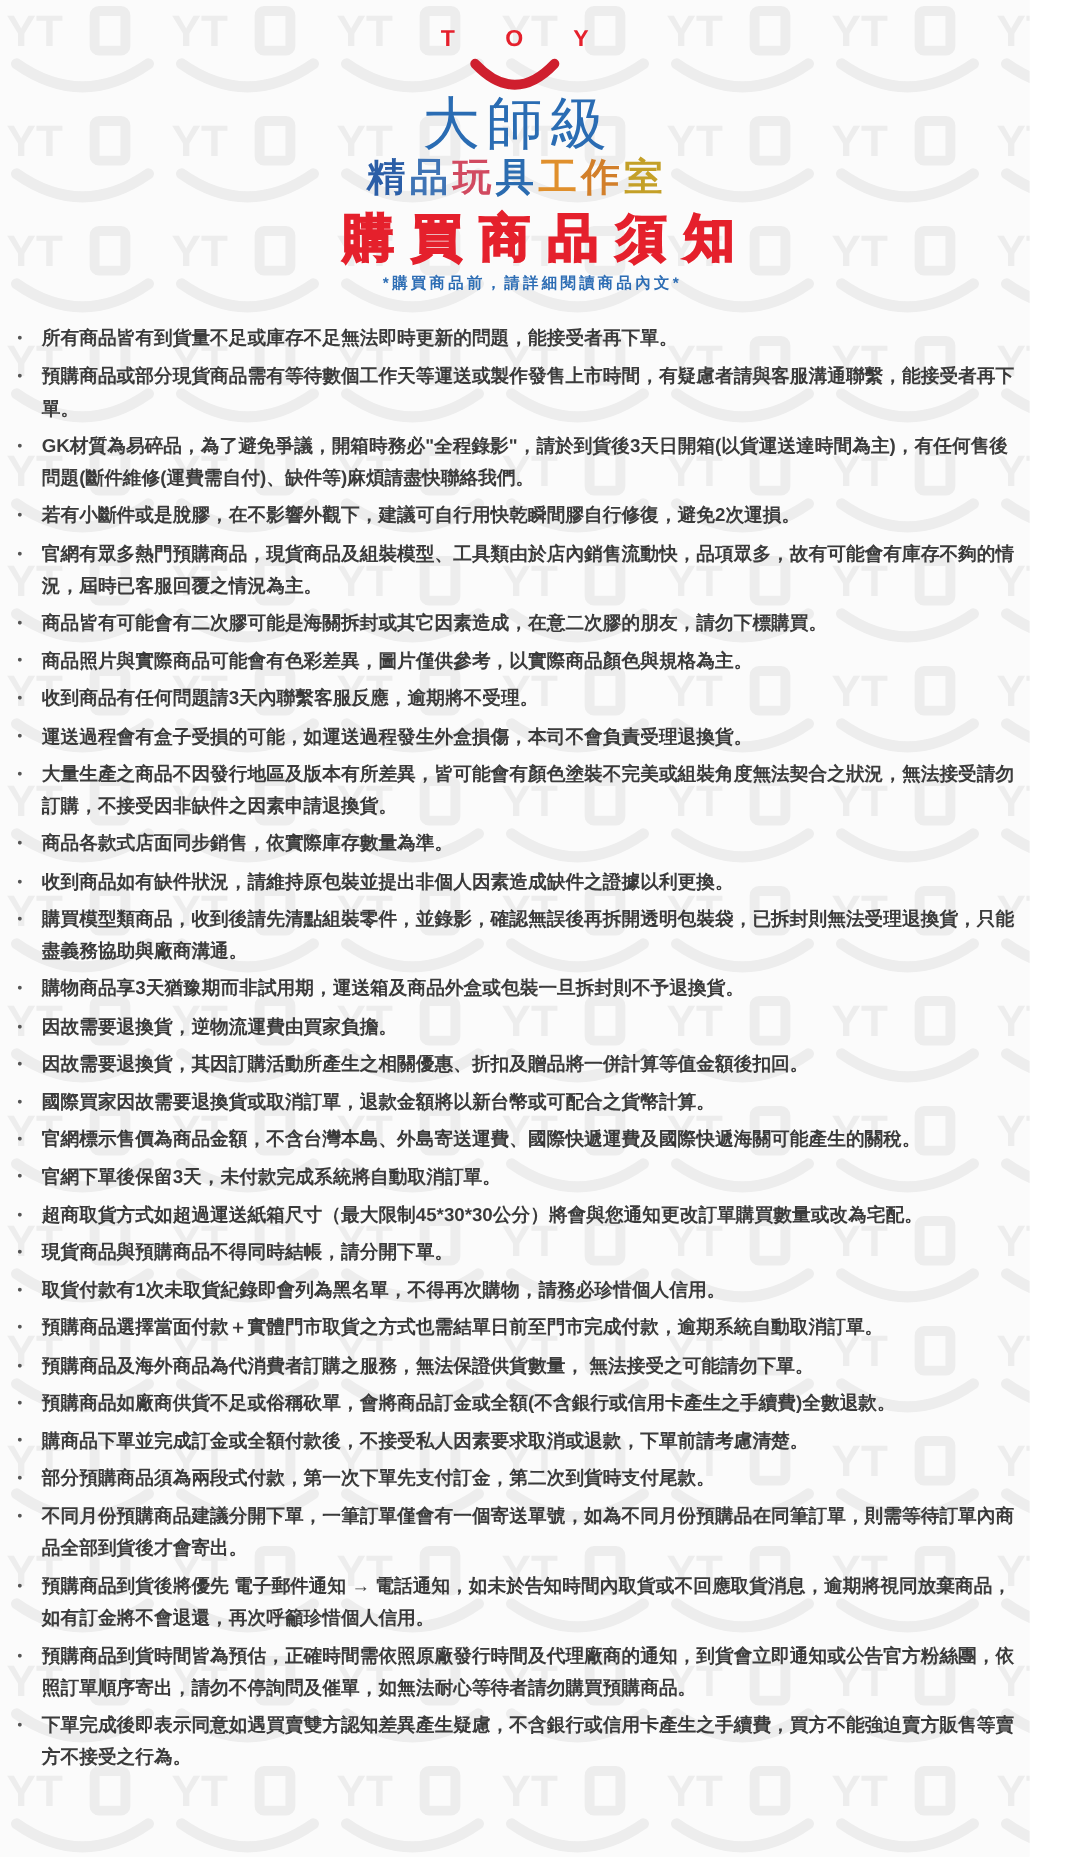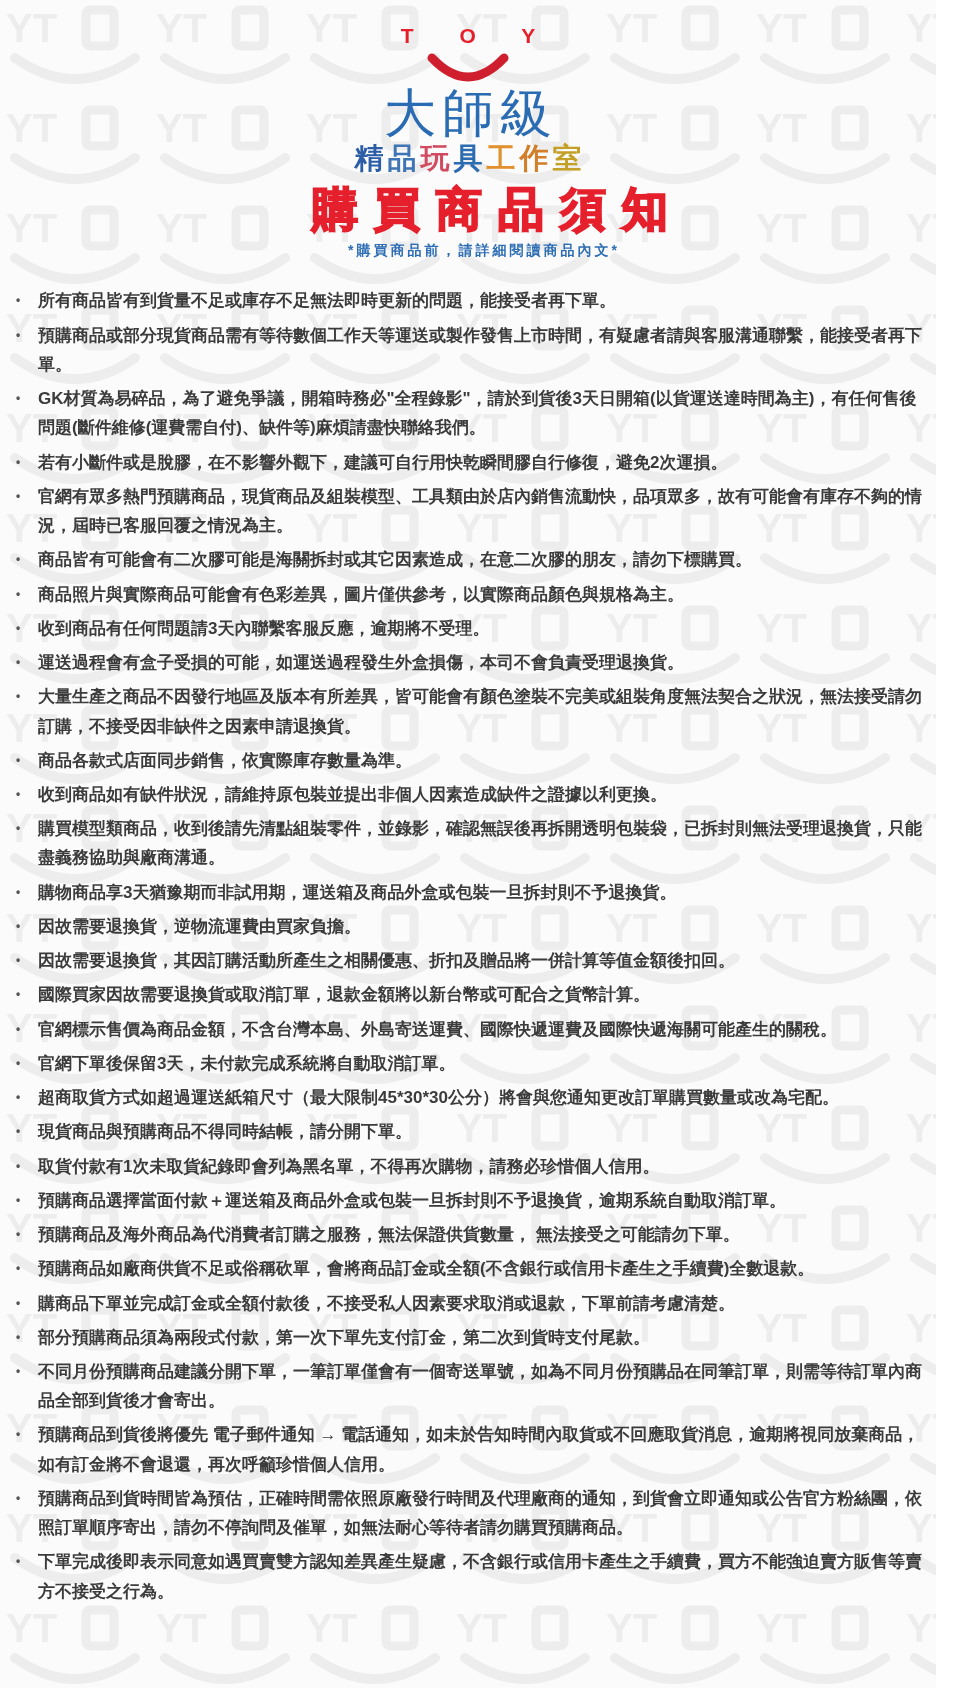--- a/index.html
+++ b/index.html
@@ -31,21 +31,21 @@
     text-indent:20px;
   }
   .logo-smile{display:block;margin:2px auto 0 auto;}
   .logo-brand{
     color:var(--brand-blue);
     font-size:52px;font-weight:400;line-height:1.05;
     letter-spacing:6px;text-indent:6px;
     margin-top:-6px;
   }
   .logo-tagline{
-    font-size:29px;font-weight:900;letter-spacing:4px;text-indent:4px;
+    font-size:35px;font-weight:900;letter-spacing:4px;text-indent:4px;
     margin-top:2px;line-height:1.1;
   }
   .logo-studio{
     color:#1c1c1c;
     font-size:13px;font-weight:700;letter-spacing:6px;text-indent:6px;
     margin-top:7px;
   }
   .page-title{
     color:var(--title-red);
     font-size:46px;font-weight:900;line-height:1.0;
@@ -192,21 +192,21 @@
         <div class="notice-item">
           <span class="bullet">•</span>
           <span class="notice-text">現貨商品與預購商品不得同時結帳，請分開下單。</span>
         </div>
         <div class="notice-item">
           <span class="bullet">•</span>
           <span class="notice-text">取貨付款有1次未取貨紀錄即會列為黑名單，不得再次購物，請務必珍惜個人信用。</span>
         </div>
         <div class="notice-item">
           <span class="bullet">•</span>
-          <span class="notice-text">預購商品選擇當面付款＋運送箱及商品外盒或包裝一旦拆封則不予退換貨，逾期系統自動取消訂單。</span>
+          <span class="notice-text">預購商品選擇當面付款＋實體門市取貨之方式也需結單日前至門市完成付款，逾期系統自動取消訂單。</span>
         </div>
         <div class="notice-item">
           <span class="bullet">•</span>
           <span class="notice-text">預購商品及海外商品為代消費者訂購之服務，無法保證供貨數量， 無法接受之可能請勿下單。</span>
         </div>
         <div class="notice-item">
           <span class="bullet">•</span>
           <span class="notice-text">預購商品如廠商供貨不足或俗稱砍單，會將商品訂金或全額(不含銀行或信用卡產生之手續費)全數退款。</span>
         </div>
         <div class="notice-item">

